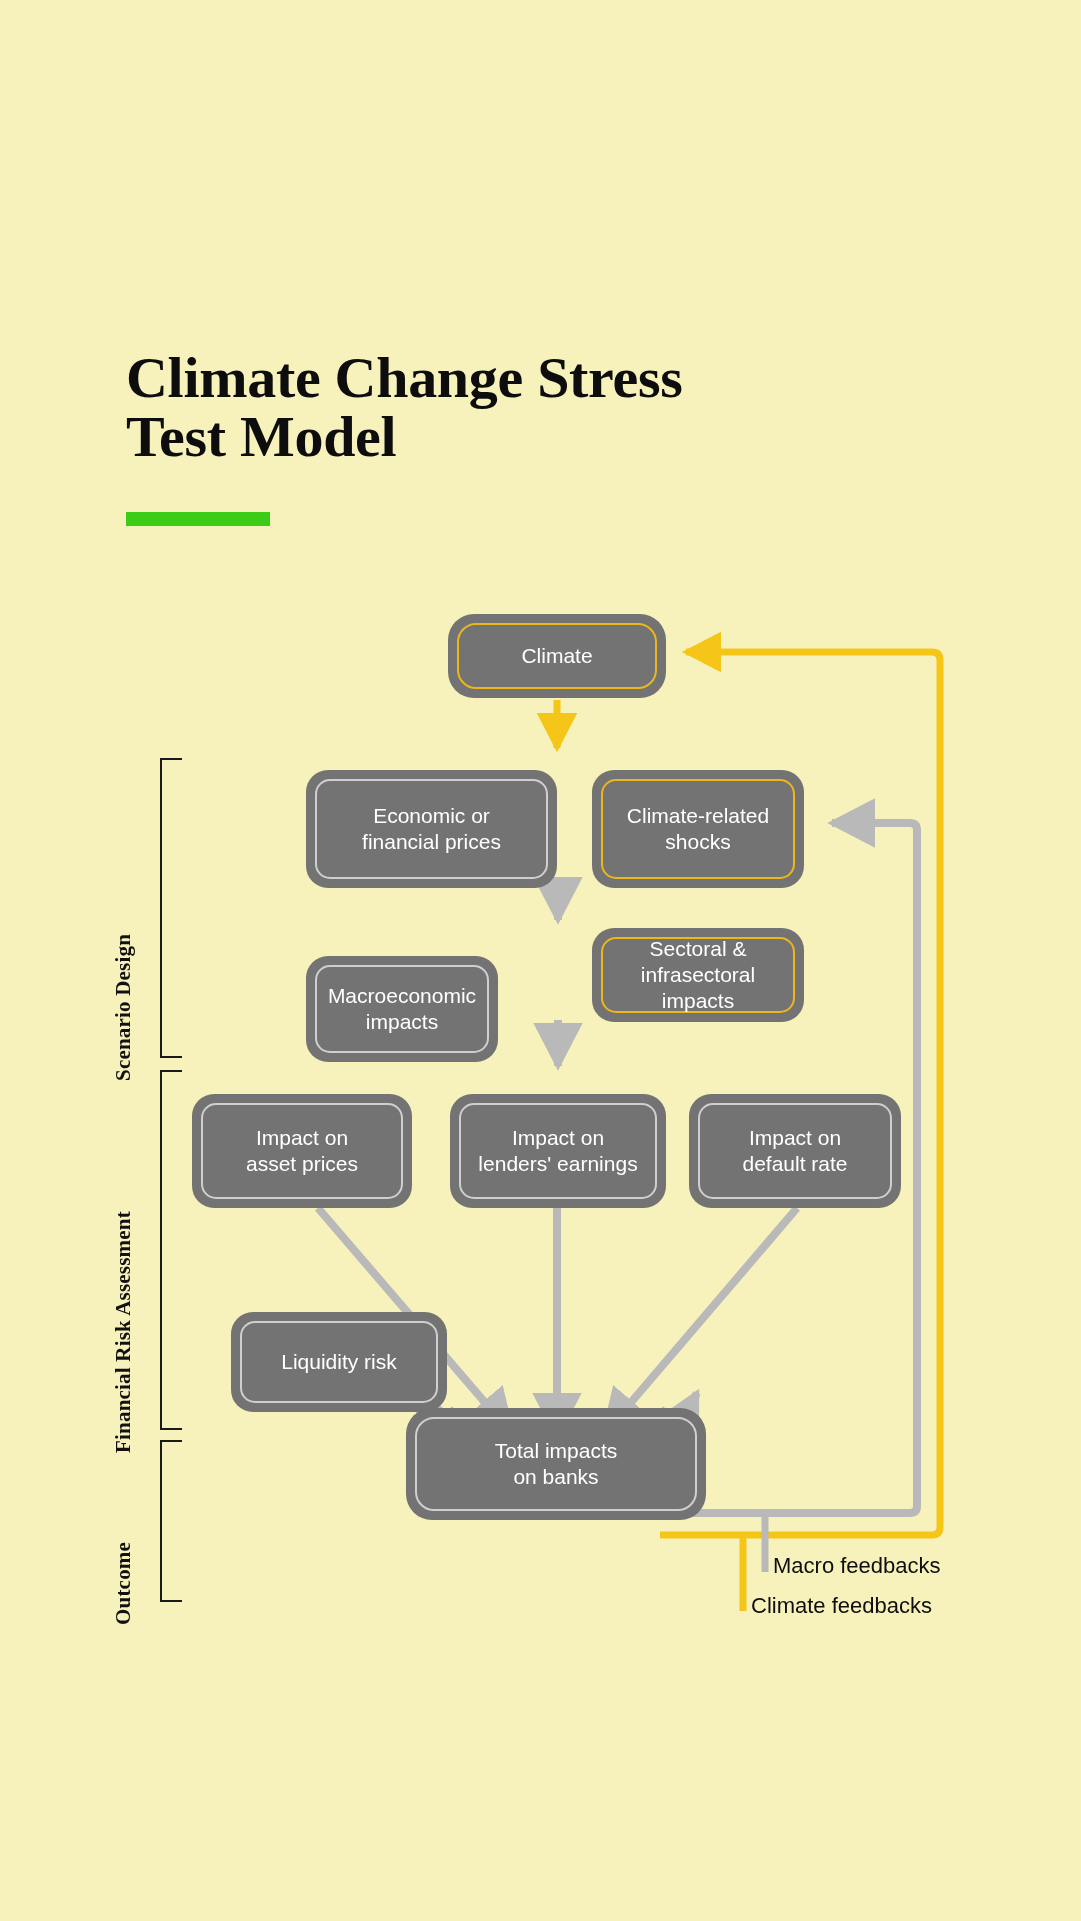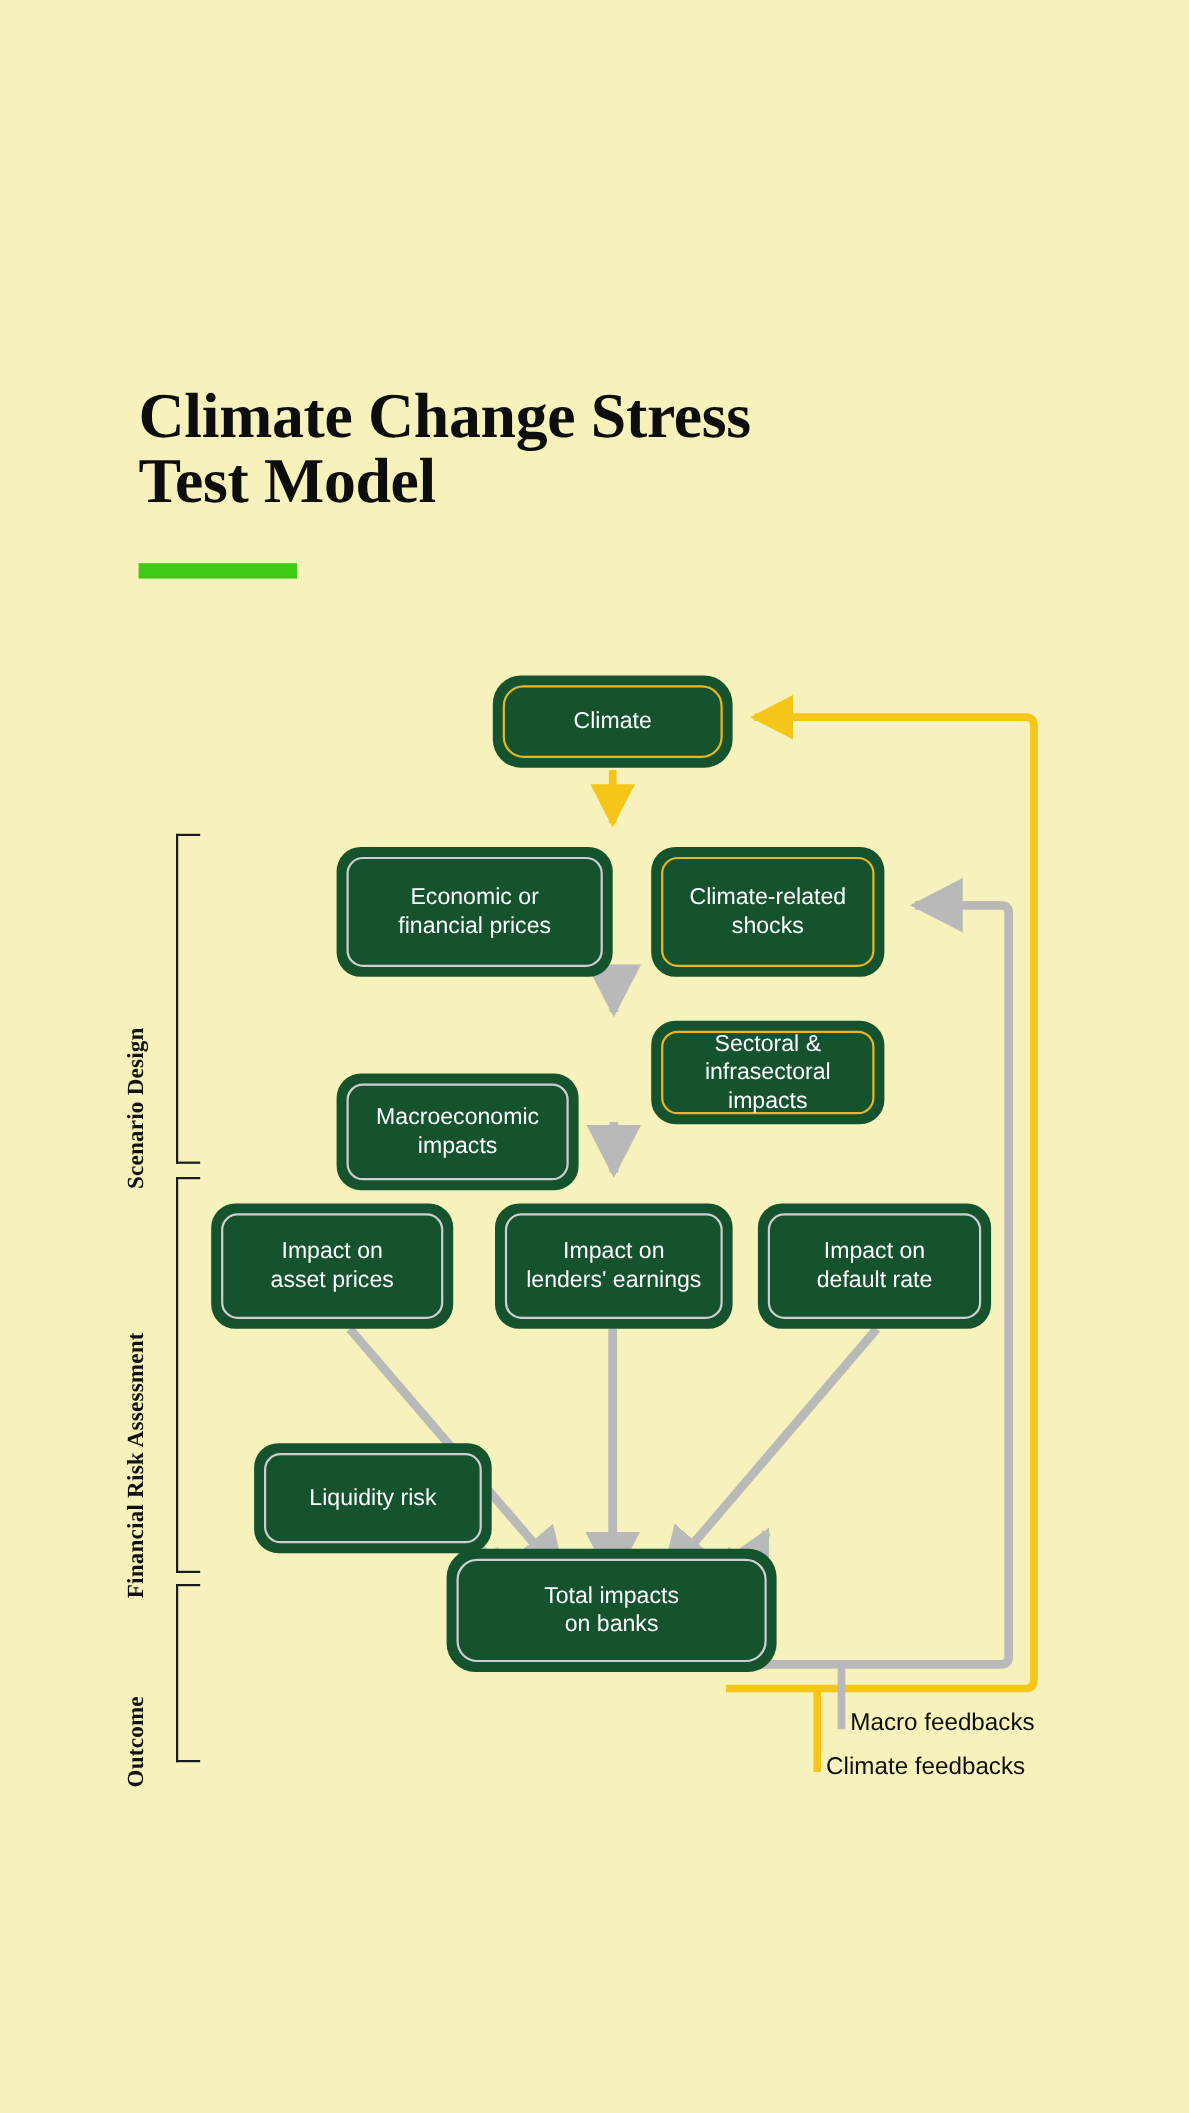--- a/index.html
+++ b/index.html
@@ -26,21 +26,21 @@
     position: absolute; left: 126px; top: 464px;
     width: 144px; height: 14px; background: #3dcc16;
   }
 
   
   #wires { position: absolute; left: 0; top: 0; width: 1081px; height: 1921px; }
 
   
   .node {
     position: absolute;
-    background: #14532d;
+    background: #737373;
     border-radius: 22px;
     display: flex; align-items: center; justify-content: center;
     padding: 9px;
   }
   .node .inner {
     width: 100%; height: 100%;
     border-radius: 15px;
     border: 2px solid #cfcfcf;
     display: flex; align-items: center; justify-content: center;
     text-align: center;
@@ -177,21 +177,21 @@
 
   <div class="node gold" style="left:592px; top:722px; width:212px; height:118px;">
     <div class="inner">
       <span>
         <span>Climate-related</span><br>
         <span>shocks</span>
       </span>
     </div>
   </div>
 
-  <div class="node" style="left:306px; top:928px; width:220px; height:106px;">
+  <div class="node" style="left:306px; top:908px; width:192px; height:106px;">
     <div class="inner">
       <span>
         <span>Macroeconomic</span><br>
         <span>impacts</span>
       </span>
     </div>
   </div>
 
   <div class="node gold" style="left:592px; top:880px; width:212px; height:94px;">
     <div class="inner">

